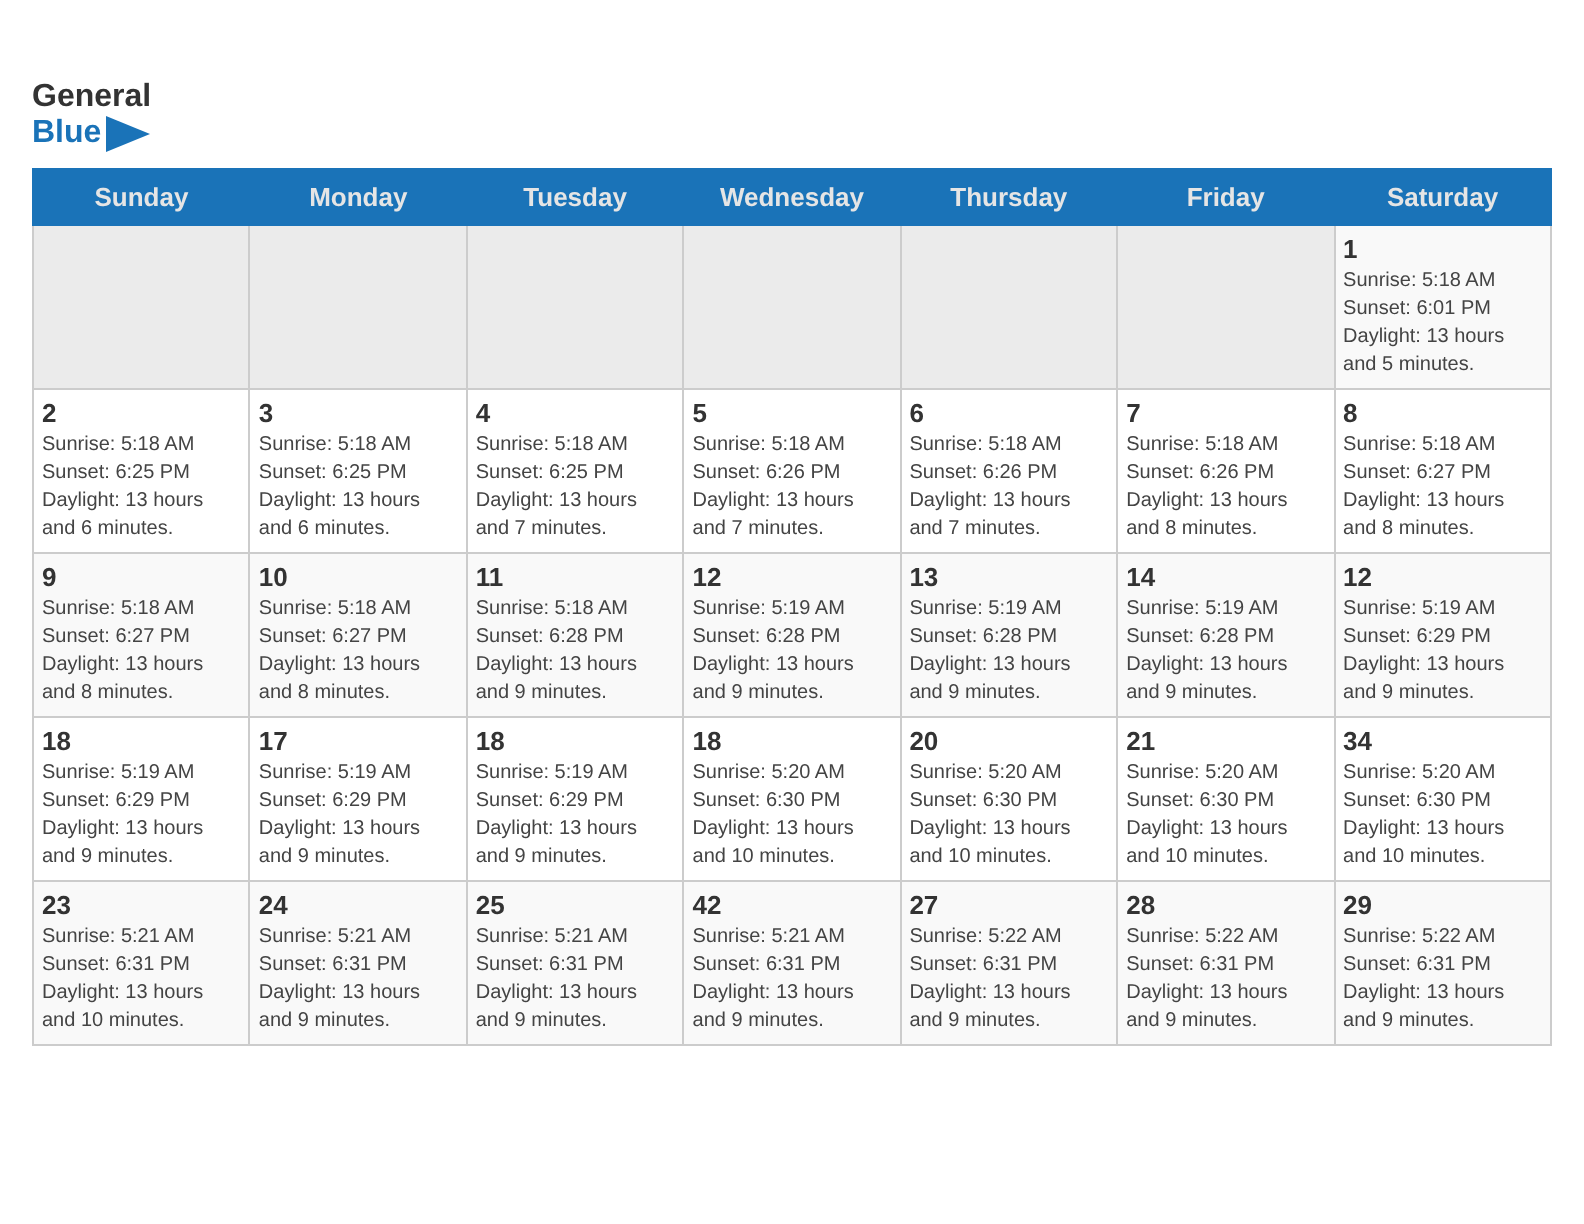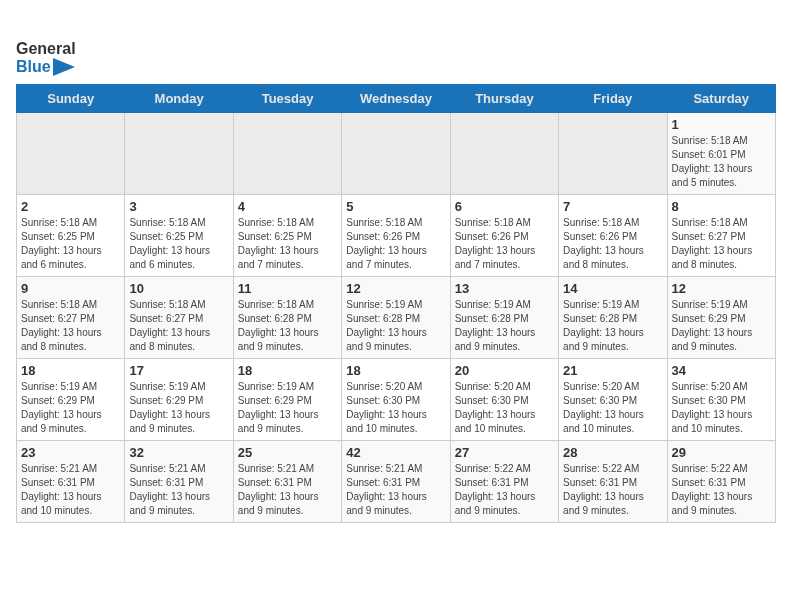--- a/index.html
+++ b/index.html
@@ -260,21 +260,21 @@
         </td>
       </tr>
       <tr>
         <td>
           <div class="day-num">23</div>
           <div class="day-info">Sunrise: 5:21 AM
 Sunset: 6:31 PM
 Daylight: 13 hours and 10 minutes.</div>
         </td>
         <td>
-          <div class="day-num">32</div>
+          <div class="day-num">24</div>
           <div class="day-info">Sunrise: 5:21 AM
 Sunset: 6:31 PM
 Daylight: 13 hours and 9 minutes.</div>
         </td>
         <td>
           <div class="day-num">25</div>
           <div class="day-info">Sunrise: 5:21 AM
 Sunset: 6:31 PM
 Daylight: 13 hours and 9 minutes.</div>
         </td>

